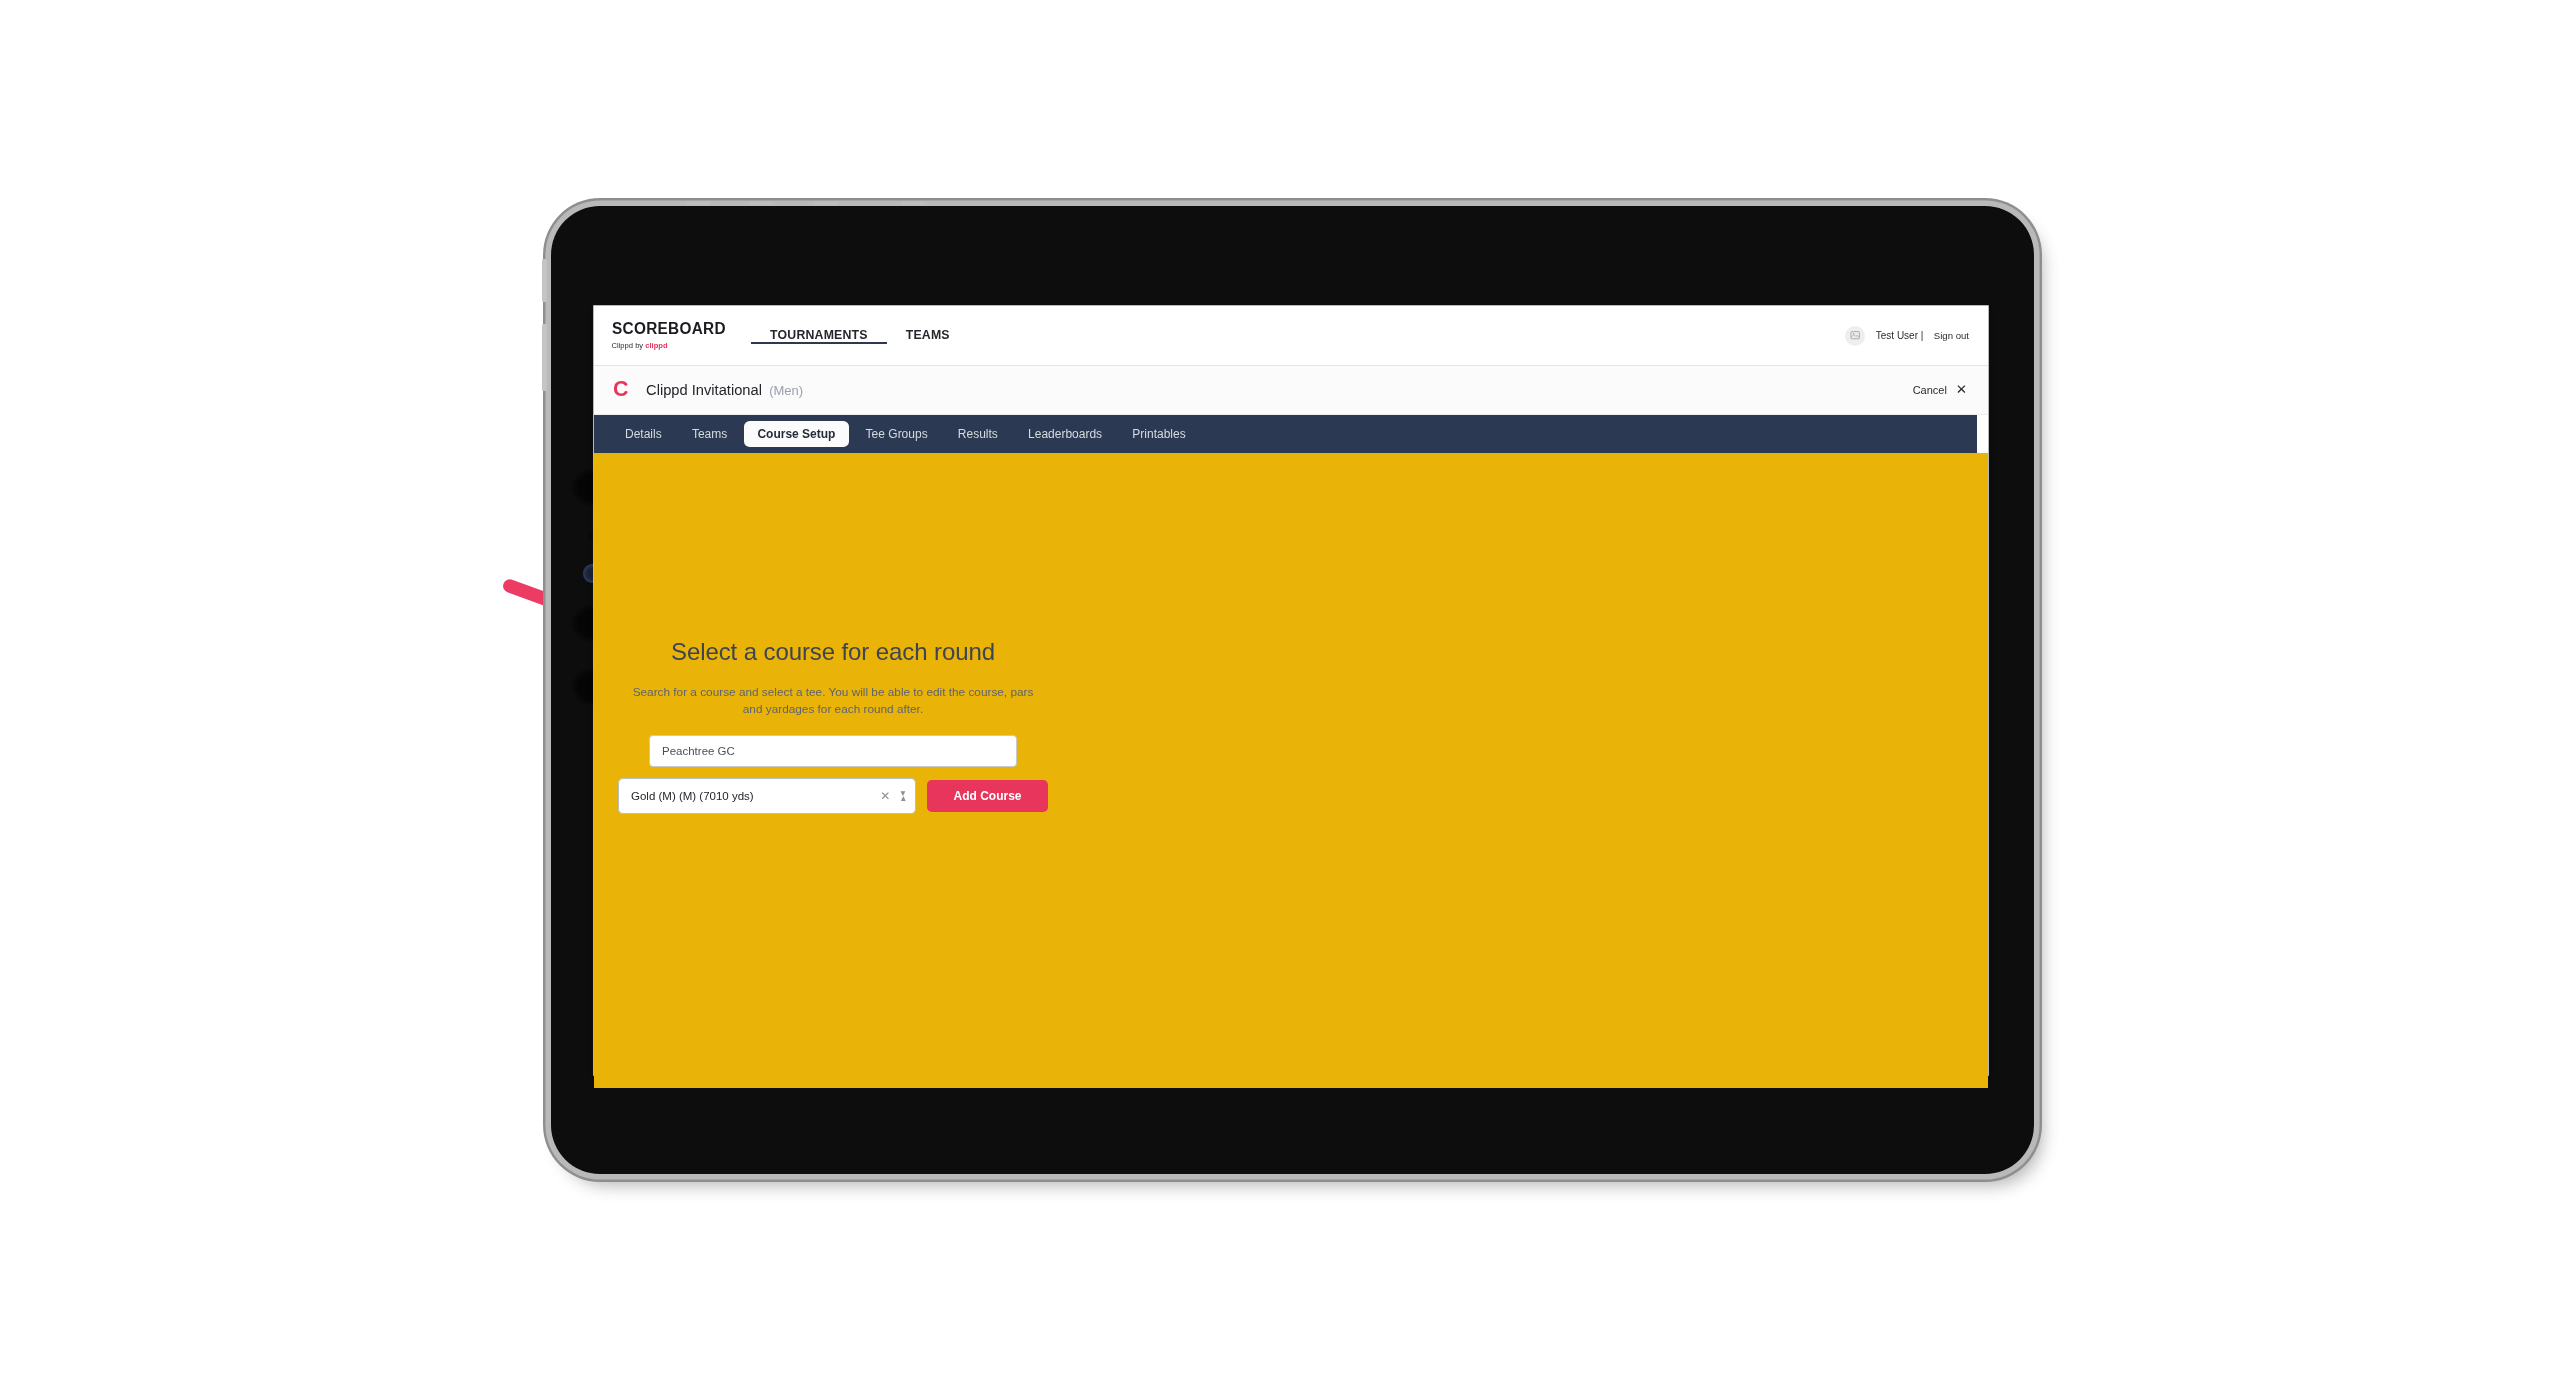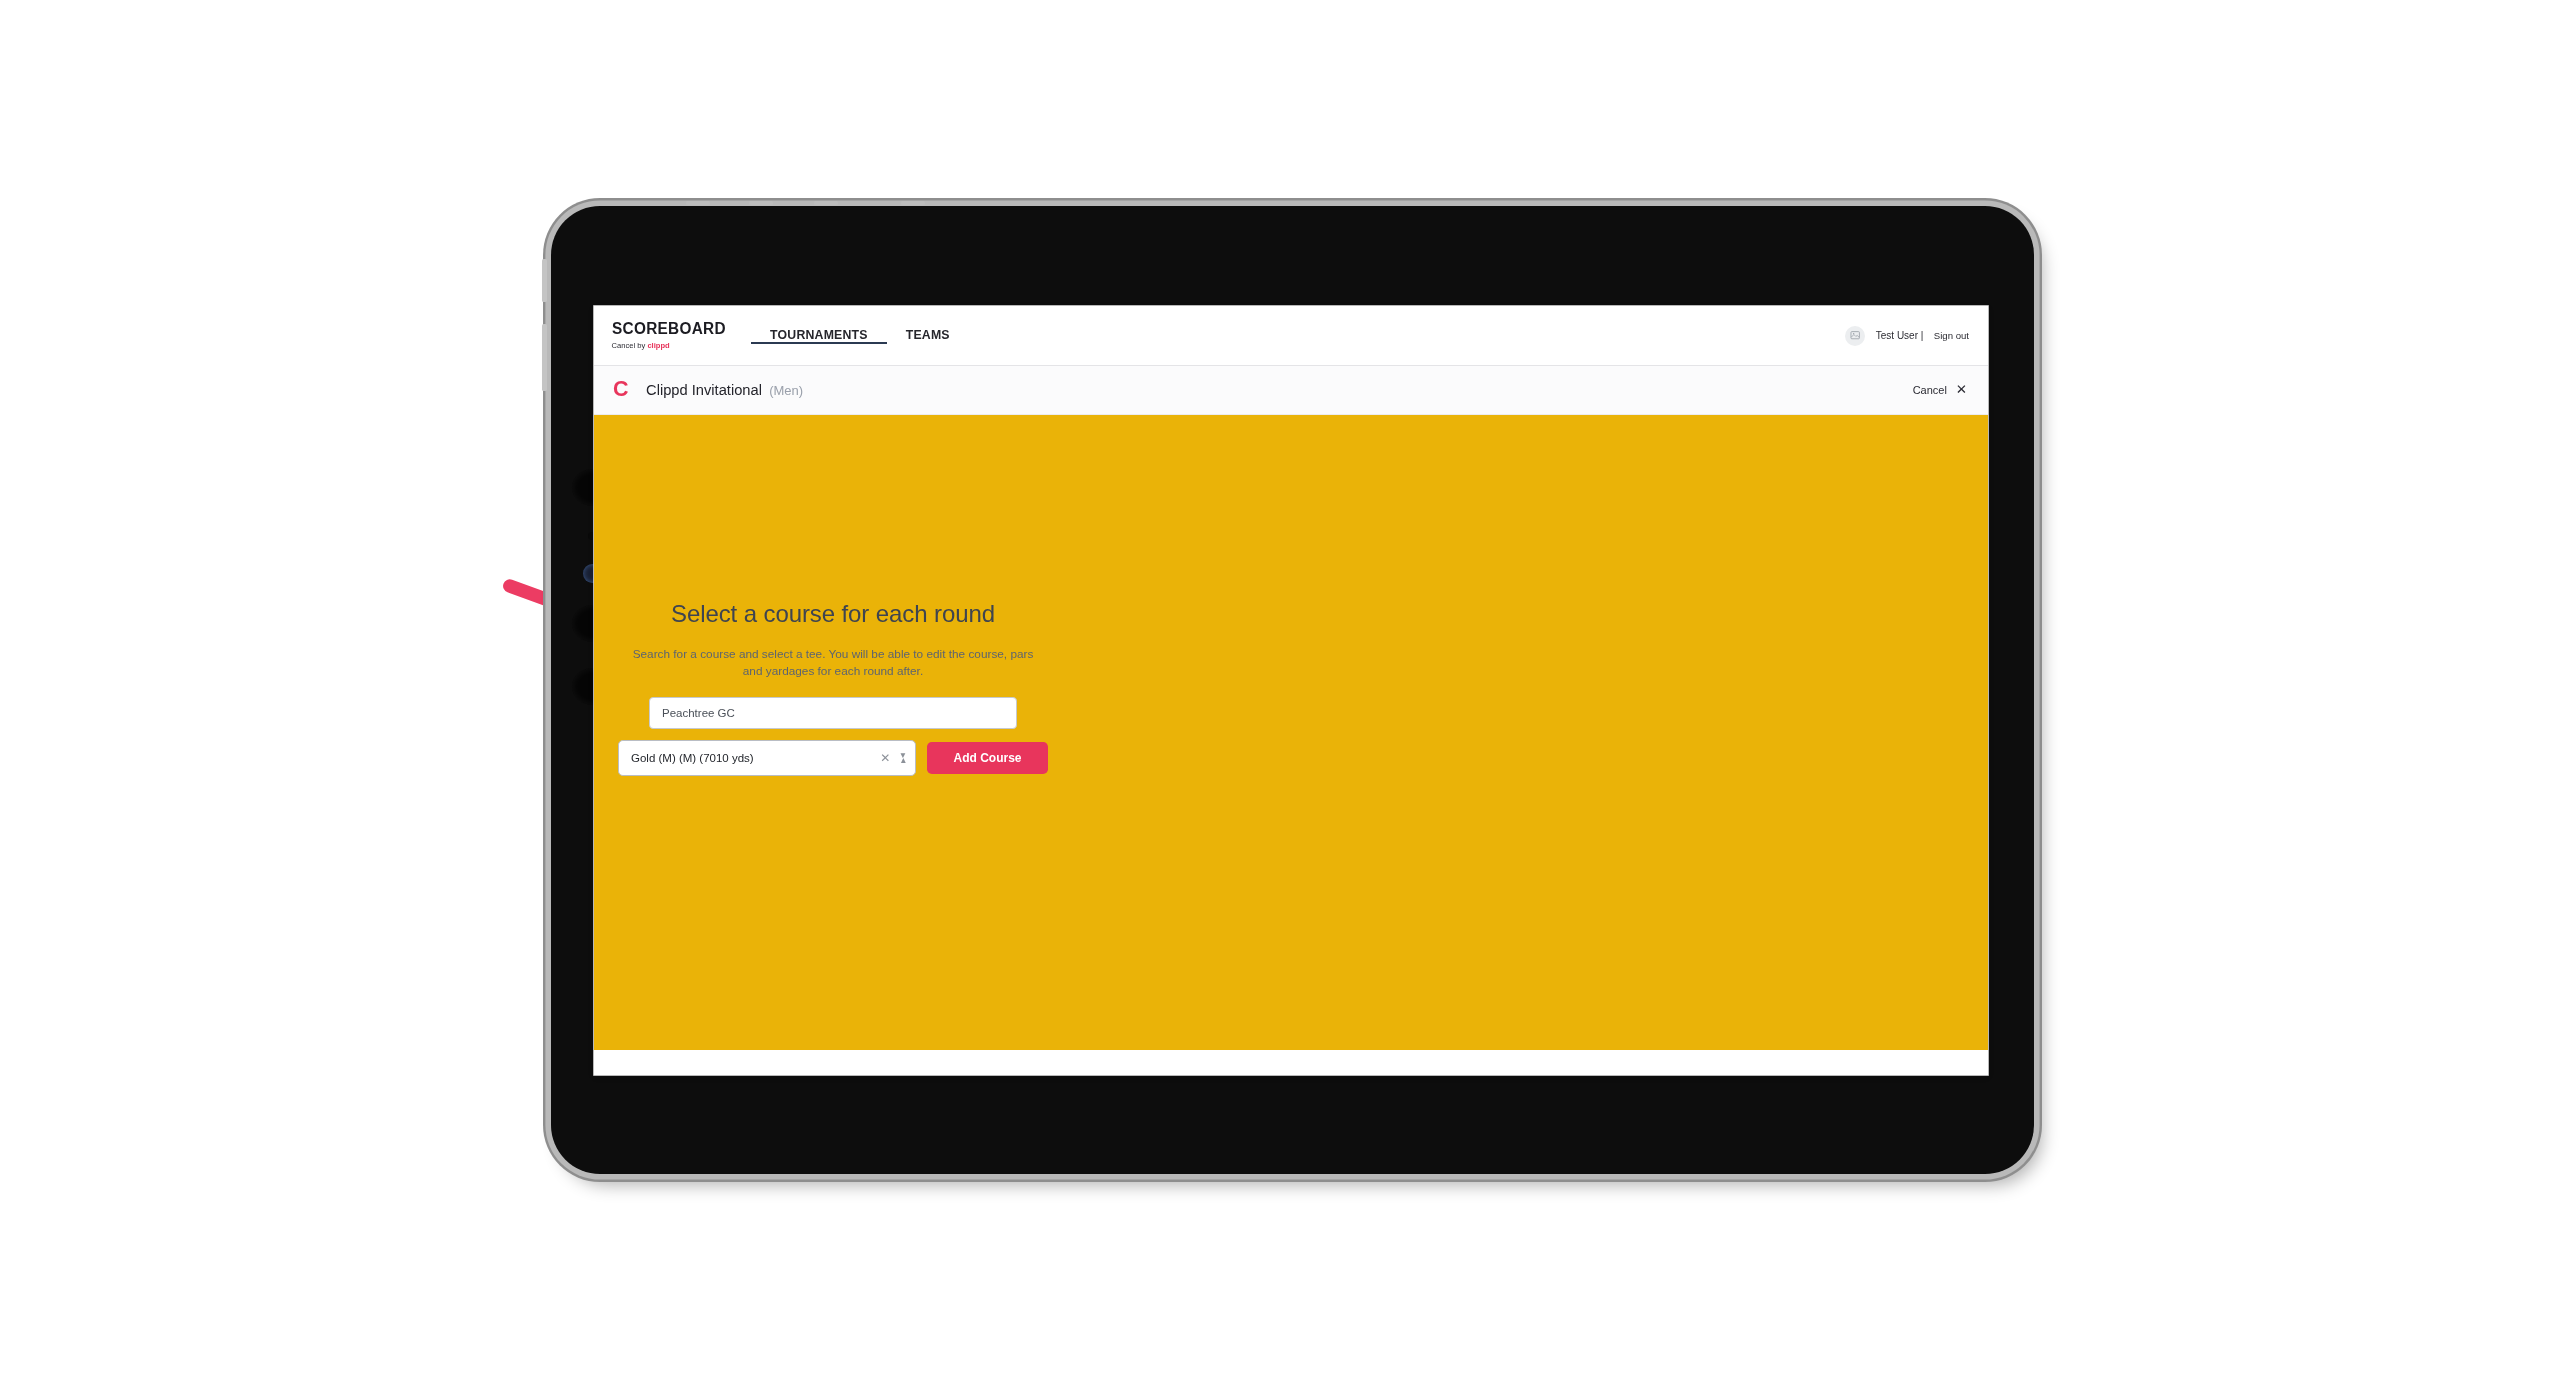--- a/index.html
+++ b/index.html
@@ -234,21 +234,21 @@
       <div class="cam-flash"></div>
       <div class="cam-lens"></div>
       <div class="cam-lens"></div>
     </div>
 
     <div class="screen">
 
       <div class="topbar">
         <div class="brand">
           <div class="brand-word">SCOREBOARD</div>
-          <div class="brand-sub"><span>Cancel by </span><span class="clippd">clippd</span></div>
+          <div class="brand-sub"><span>Clippd by </span><span class="clippd">clippd</span></div>
         </div>
         <div class="topnav">
           <div class="topnav-item active">TOURNAMENTS</div>
           <div class="topnav-item">TEAMS</div>
         </div>
         <div class="topbar-right">
           <div class="avatar">
             <svg width="10.4" height="10.4" viewBox="0 0 16 16">
               <rect x="1.5" y="2.5" width="13" height="11" rx="1.4" fill="none" stroke="#9ba1a9" stroke-width="1.3"></rect>
               <path d="M2 11 L6 7 L9 10 L11 8.3 L14 11.2" fill="none" stroke="#9ba1a9" stroke-width="1.2"></path>
@@ -263,20 +263,29 @@
       <div class="tour-head">
         <div class="c-logo">C</div>
         <div class="tour-name">Clippd Invitational</div>
         <div class="tour-gender">(Men)</div>
         <div class="cancel-wrap">
           <span class="cancel-txt">Cancel</span>
           <span class="cancel-x">✕</span>
         </div>
       </div>
 
+      <div class="tabbar">
+        <div class="tab">Details</div>
+        <div class="tab">Teams</div>
+        <div class="tab active">Course Setup</div>
+        <div class="tab">Tee Groups</div>
+        <div class="tab">Results</div>
+        <div class="tab">Leaderboards</div>
+        <div class="tab">Printables</div>
+      </div>
 
       <div class="body-area">
         <div class="panel">
           <div class="panel-title">Select a course for each round</div>
           <div class="panel-desc">Search for a course and select a tee. You will be able to edit the course, pars and yardages for each round after.</div>
 
           <div class="field-search" placeholder="Search for a course">Peachtree GC</div>
 
           <div class="row-tee">
             <div class="field-tee">

